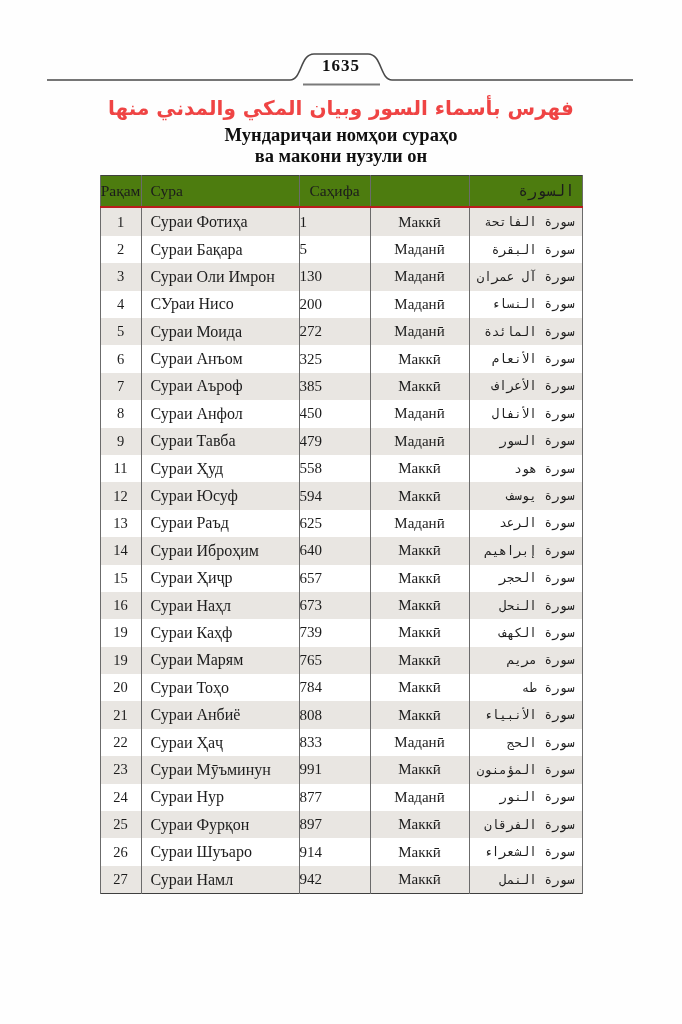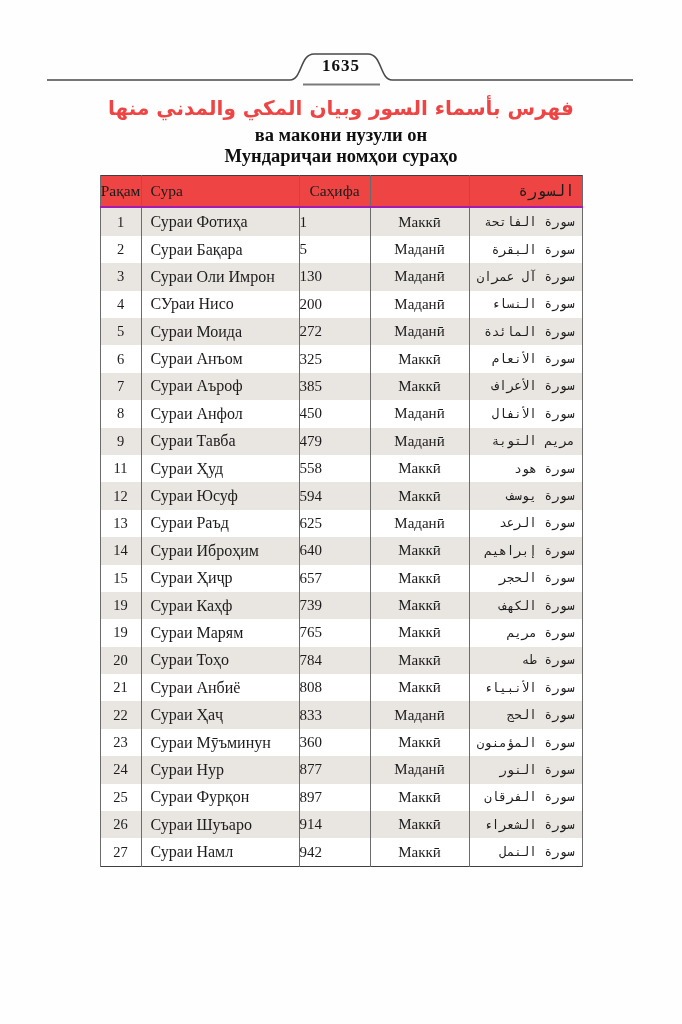--- a/index.html
+++ b/index.html
@@ -65,25 +65,25 @@
     border:1.5px solid #3f3f3f;
   }
   .surah-table th, .surah-table td {
     border-left:1px solid #6b6b6b;
     border-right:1px solid #6b6b6b;
     padding:0;
     overflow:hidden;
     white-space:nowrap;
   }
   .surah-table thead th {
-    background:#ef4444;
+    background:#4d7c0f;
     height:30px;
     font-weight:normal;
     font-size:15.5px;
-    border-bottom:2px solid #a21caf;
+    border-bottom:2px solid #b91c1c;
   }
   .surah-table tbody td { height:27.4px; }
   .surah-table tbody tr:nth-child(odd) { background:#e9e6e2; }
   .surah-table tbody tr:nth-child(even) { background:#ffffff; }
 
   .col-num    { width:40px;  text-align:center; font-size:14.5px; }
   .col-name   { width:148px; text-align:left; padding-left:9px !important; font-size:16px; }
   .col-page   { width:70px;  font-size:15px; }
   .col-type   { width:98px;  text-align:center; font-size:15px; }
   .col-arabic { width:105px; text-align:right; padding-right:7px !important;
@@ -100,22 +100,22 @@
     <svg width="682" height="48" viewBox="0 0 682 48">
       <path d="M47,40 H290 C302,40 300,14 314,14 H368 C382,14 380,40 392,40 H633" fill="none" stroke="#4a4a4a" stroke-width="1.6"></path>
       <path d="M303,44.5 H380" fill="none" stroke="#7a7a7a" stroke-width="1.8"></path>
     </svg>
     <div class="page-number">1635</div>
   </div>
 
   <div class="arabic-heading">فهرس بأسماء السور وبيان المكي والمدني منها</div>
 
   <div class="title">
+    <div>Мундариҷаи номҳои сураҳо</div>
     <div>ва макони нузули он</div>
-    <div>Мундариҷаи номҳои сураҳо</div>
   </div>
 
   <table class="surah-table">
     <thead>
       <tr>
         <th class="col-num">Рақам</th>
         <th class="col-name">Сура</th>
         <th class="col-page">Саҳифа</th>
         <th class="col-type"></th>
         <th class="col-arabic">السورة</th>
@@ -176,21 +176,21 @@
           <td class="col-name">Сураи Анфол</td>
           <td class="col-page">450</td>
           <td class="col-type">Маданӣ</td>
           <td class="col-arabic">سورة الأنفال</td>
         </tr>
         <tr>
           <td class="col-num">9</td>
           <td class="col-name">Сураи Тавба</td>
           <td class="col-page">479</td>
           <td class="col-type">Маданӣ</td>
-          <td class="col-arabic">مريم التوبة</td>
+          <td class="col-arabic">سورة السور</td>
         </tr>
         <tr>
           <td class="col-num">11</td>
           <td class="col-name">Сураи Ҳуд</td>
           <td class="col-page">558</td>
           <td class="col-type">Маккӣ</td>
           <td class="col-arabic">سورة هود</td>
         </tr>
         <tr>
           <td class="col-num">12</td>
@@ -214,20 +214,27 @@
           <td class="col-arabic">سورة إبراهيم</td>
         </tr>
         <tr>
           <td class="col-num">15</td>
           <td class="col-name">Сураи Ҳиҷр</td>
           <td class="col-page">657</td>
           <td class="col-type">Маккӣ</td>
           <td class="col-arabic">سورة الحجر</td>
         </tr>
         <tr>
+          <td class="col-num">16</td>
+          <td class="col-name">Сураи Наҳл</td>
+          <td class="col-page">673</td>
+          <td class="col-type">Маккӣ</td>
+          <td class="col-arabic">سورة النحل</td>
+        </tr>
+        <tr>
           <td class="col-num">19</td>
           <td class="col-name">Сураи Каҳф</td>
           <td class="col-page">739</td>
           <td class="col-type">Маккӣ</td>
           <td class="col-arabic">سورة الكهف</td>
         </tr>
         <tr>
           <td class="col-num">19</td>
           <td class="col-name">Сураи Марям</td>
           <td class="col-page">765</td>
@@ -251,21 +258,21 @@
         <tr>
           <td class="col-num">22</td>
           <td class="col-name">Сураи Ҳаҷ</td>
           <td class="col-page">833</td>
           <td class="col-type">Маданӣ</td>
           <td class="col-arabic">سورة الحج</td>
         </tr>
         <tr>
           <td class="col-num">23</td>
           <td class="col-name">Сураи Мӯъминун</td>
-          <td class="col-page">360</td>
+          <td class="col-page">991</td>
           <td class="col-type">Маккӣ</td>
           <td class="col-arabic">سورة المؤمنون</td>
         </tr>
         <tr>
           <td class="col-num">24</td>
           <td class="col-name">Сураи Нур</td>
           <td class="col-page">877</td>
           <td class="col-type">Маданӣ</td>
           <td class="col-arabic">سورة النور</td>
         </tr>

